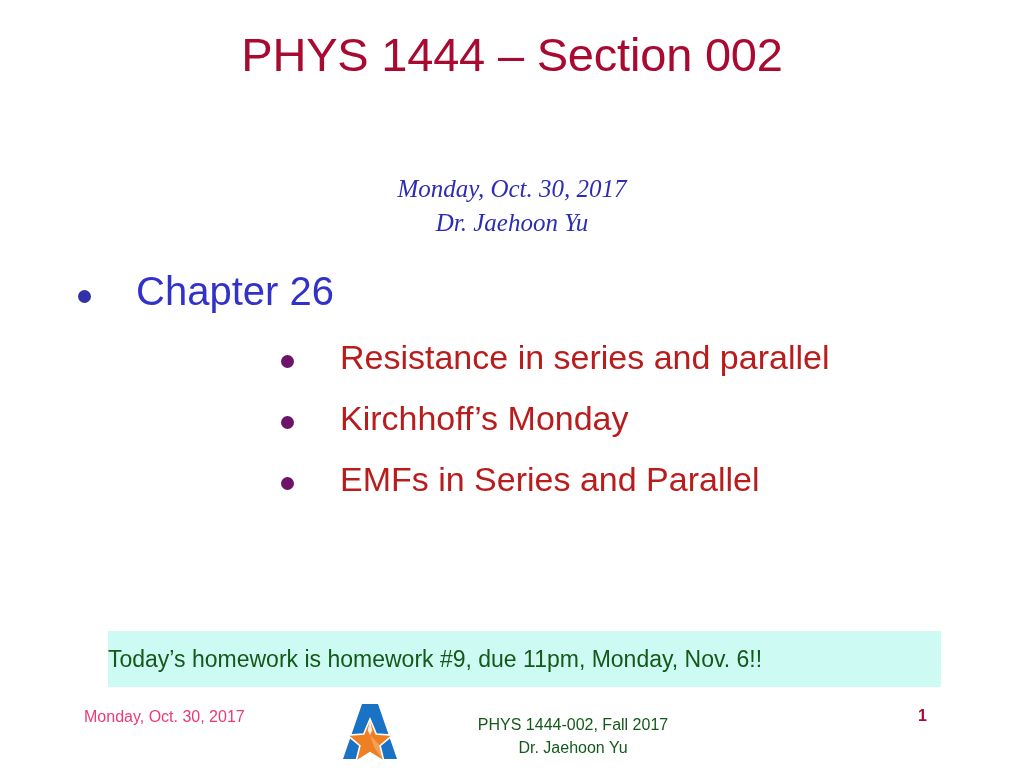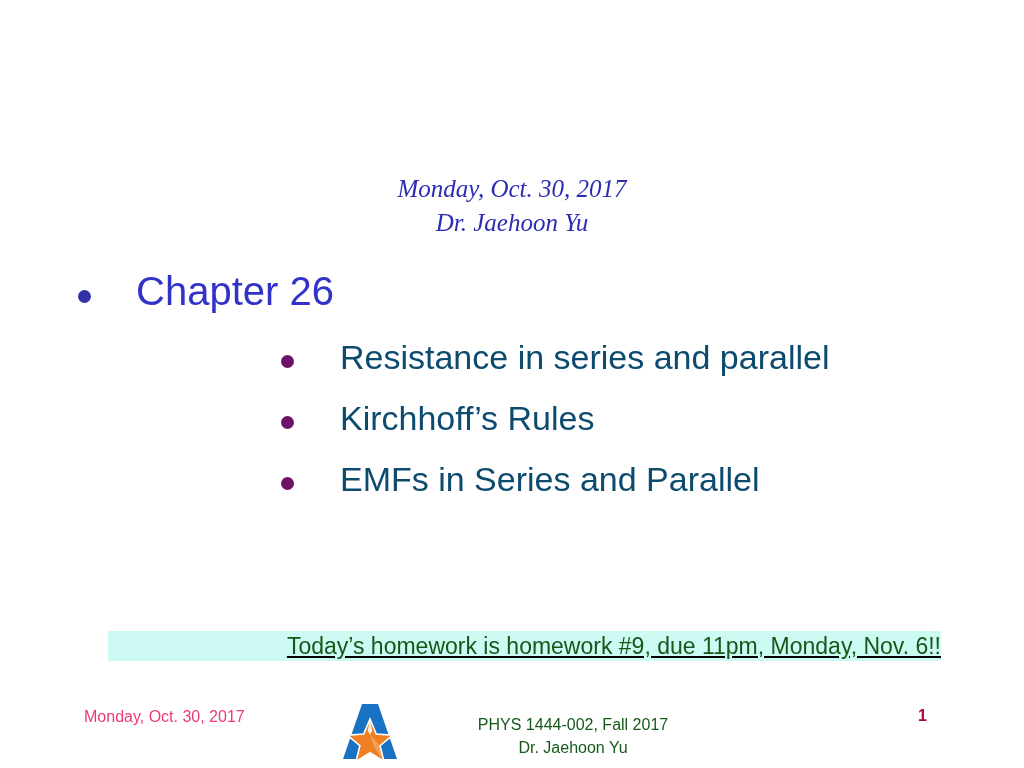--- a/index.html
+++ b/index.html
@@ -96,36 +96,35 @@
     width: 13px;
     height: 13px;
     border-radius: 50%;
     background: #6d1368;
     margin-top: 18px;
     margin-right: 46px;
   }
   .lvl2 .text {
     font-size: 34px;
     line-height: 1.18;
-    color: #0c4a6e;
+    color: #b91c1c;
     white-space: nowrap;
   }
 
   
   .hw-banner {
     position: absolute;
     left: 108px;
     top: 631px;
     width: 833px;
-    height: 30px;
+    height: 56px;
     background: #cdfaf2;
     display: flex;
     align-items: center;
-    justify-content: flex-end;
-    text-decoration: underline;
+    justify-content: flex-start;
   }
   .hw-banner .hw-text {
     font-size: 23px;
     color: #14591a;
     white-space: nowrap;
   }
 
   
   .footer {
     position: absolute;
@@ -170,20 +169,21 @@
     font-weight: bold;
     color: #a80a32;
   }
 </style>
 </head>
 <body>
 
 <div class="slide">
 
   <div class="title-block">
+    <div class="title-line">PHYS 1444 – Section 002</div>
   </div>
 
   <div class="subtitle-wrap">
     <div class="subtitle-line">Monday, Oct. 30, 2017</div>
     <div class="subtitle-line">Dr. Jaehoon Yu</div>
   </div>
 
   <div class="body-list">
 
     <div class="lvl1">
@@ -191,21 +191,21 @@
       <span class="text">Chapter 26</span>
     </div>
 
     <div class="lvl2">
       <span class="bullet"></span>
       <span class="text">Resistance in series and parallel</span>
     </div>
 
     <div class="lvl2">
       <span class="bullet"></span>
-      <span class="text">Kirchhoff’s Rules</span>
+      <span class="text">Kirchhoff’s Monday</span>
     </div>
 
     <div class="lvl2">
       <span class="bullet"></span>
       <span class="text">EMFs in Series and Parallel</span>
     </div>
 
   </div>
 
   <div class="hw-banner">

